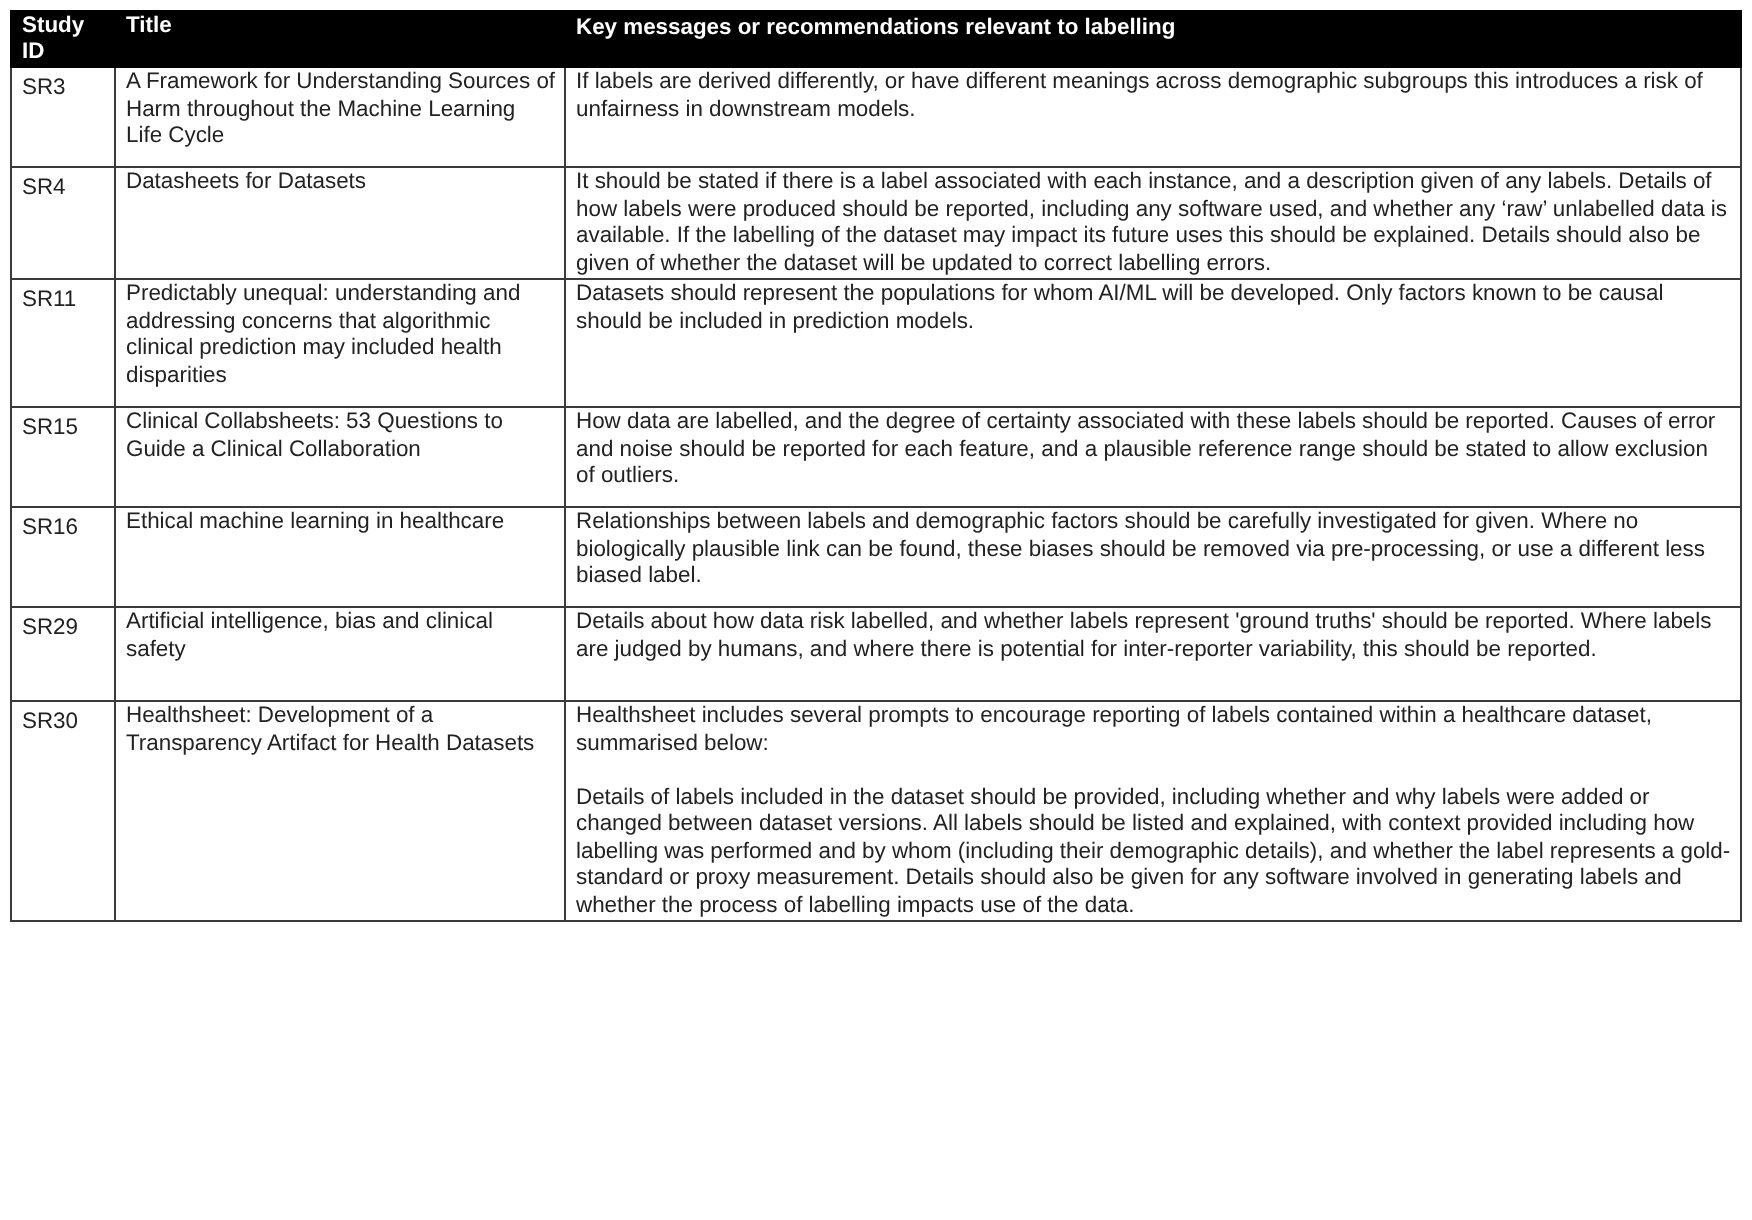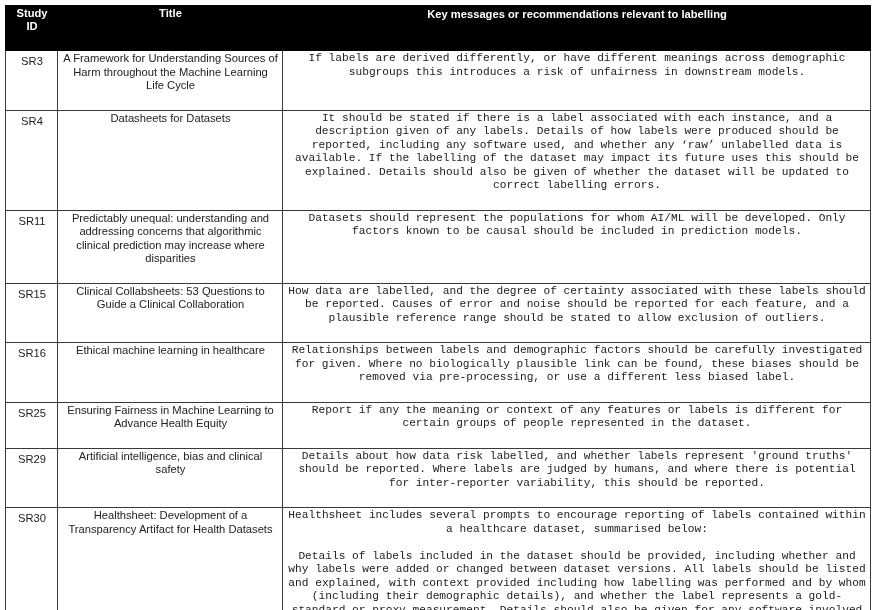--- a/index.html
+++ b/index.html
@@ -10,38 +10,38 @@
     border-collapse: collapse;
     table-layout: fixed;
     font-family: "Liberation Sans", sans-serif;
     font-size: 11.2px;
     line-height: 13.5px;
     color: #222222;
   }
   .tbl th, .tbl td {
     border: 1.5px solid #3a3a3a;
     vertical-align: top;
-    text-align: center;
-    padding: 1px 4px 17px 5px;
+    text-align: left;
+    padding: 1px 4px 0 5px;
     overflow: hidden;
   }
   .tbl thead th {
     background: #000000;
     color: #ffffff;
     font-weight: bold;
     font-size: 11.2px;
     line-height: 13px;
     padding-top: 1px;
     border-color: #000000;
   }
   .tbl thead th.h-msg { padding-top: 2px; }
   .col-id { width: 52px; }
   .col-title { width: 225px; }
   .tbl td.id-cell { padding-top: 4px; margin-top: 27px; }
-  .msg-para { margin: 0; font-family: Liberation Mono, monospace; }
+  .msg-para { margin: 0; }
   .msg-para + .msg-para { margin-top: 13.5px; }
 </style>
 </head>
 <body>
 
 <table class="tbl">
   <colgroup>
     <col class="col-id">
     <col class="col-title">
     <col>
@@ -63,44 +63,37 @@
     </tr>
     <tr style="height:52px">
       <td class="id-cell">SR4</td>
       <td>Datasheets for Datasets</td>
       <td>
           <p class="msg-para">It should be stated if there is a label associated with each instance, and a description given of any labels. Details of how labels were produced should be reported, including any software used, and whether any ‘raw’ unlabelled data is available. If the labelling of the dataset may impact its future uses this should be explained. Details should also be given of whether the dataset will be updated to correct labelling errors.</p>
         </td>
     </tr>
     <tr style="height:64px">
       <td class="id-cell">SR11</td>
-      <td>Predictably unequal: understanding and addressing concerns that algorithmic clinical prediction may increase where disparities</td>
+      <td>Predictably unequal: understanding and addressing concerns that algorithmic clinical prediction may included health disparities</td>
       <td>
           <p class="msg-para">Datasets should represent the populations for whom AI/ML will be developed. Only factors known to be causal should be included in prediction models.</p>
         </td>
     </tr>
     <tr style="height:50px">
       <td class="id-cell">SR15</td>
       <td>Clinical Collabsheets: 53 Questions to Guide a Clinical Collaboration</td>
       <td>
           <p class="msg-para">How data are labelled, and the degree of certainty associated with these labels should be reported. Causes of error and noise should be reported for each feature, and a plausible reference range should be stated to allow exclusion of outliers.</p>
         </td>
     </tr>
     <tr style="height:50px">
       <td class="id-cell">SR16</td>
       <td>Ethical machine learning in healthcare</td>
       <td>
           <p class="msg-para">Relationships between labels and demographic factors should be carefully investigated for given. Where no biologically plausible link can be found, these biases should be removed via pre-processing, or use a different less biased label.</p>
-        </td>
-    </tr>
-    <tr style="height:35px">
-      <td class="id-cell">SR25</td>
-      <td>Ensuring Fairness in Machine Learning to Advance Health Equity</td>
-      <td>
-          <p class="msg-para">Report if any the meaning or context of any features or labels is different for certain groups of people represented in the dataset.</p>
         </td>
     </tr>
     <tr style="height:47px">
       <td class="id-cell">SR29</td>
       <td>Artificial intelligence, bias and clinical safety</td>
       <td>
           <p class="msg-para">Details about how data risk labelled, and whether labels represent 'ground truths' should be reported. Where labels are judged by humans, and where there is potential for inter-reporter variability, this should be reported.</p>
         </td>
     </tr>
     <tr style="height:108px">

